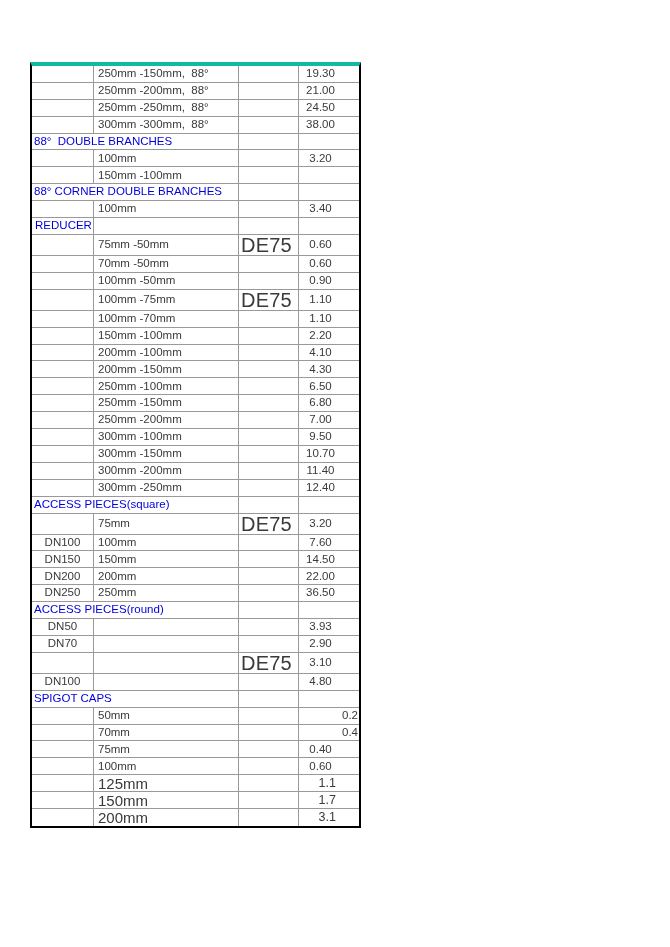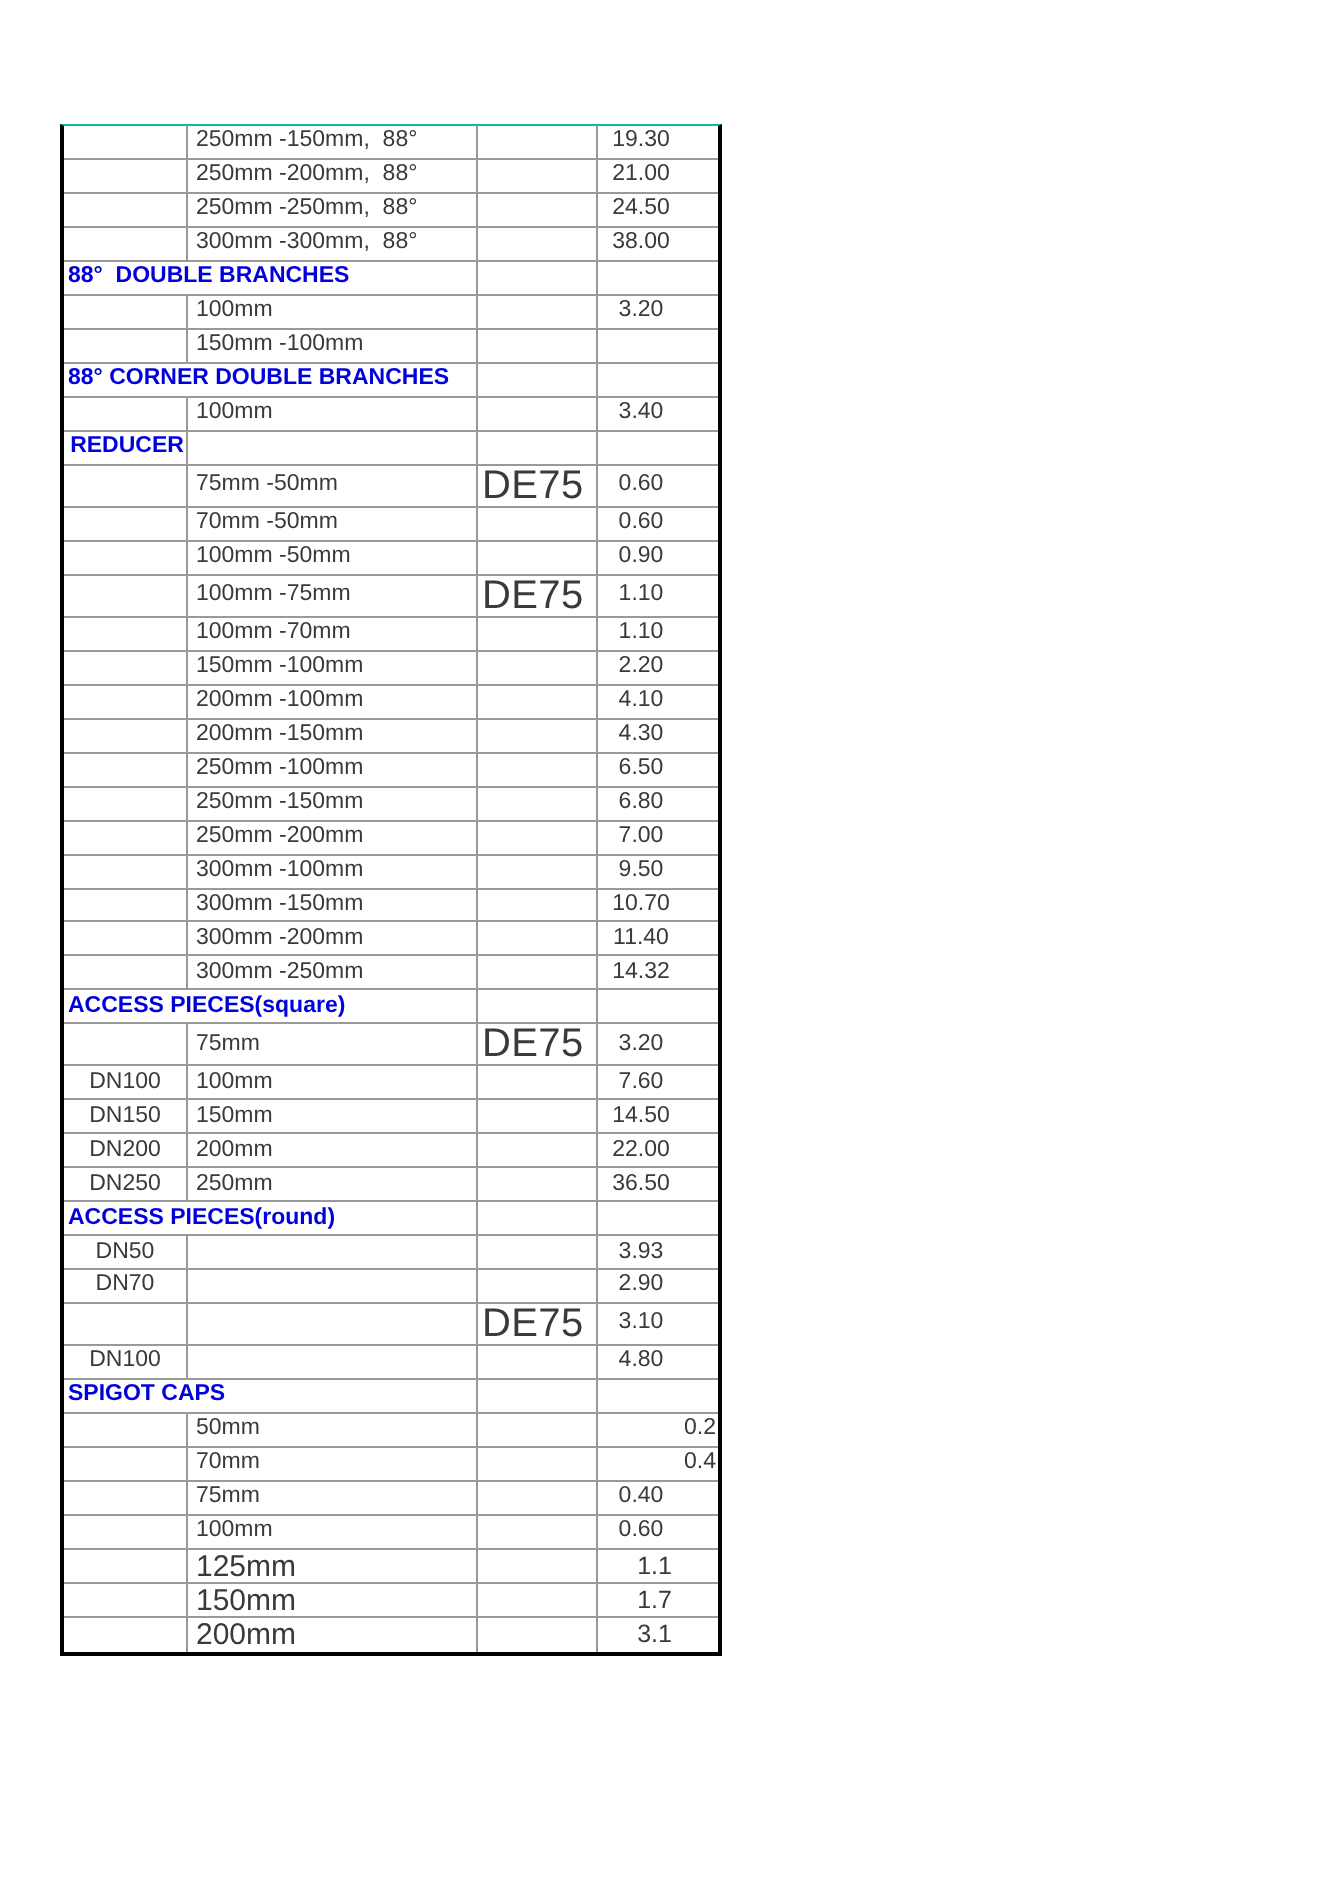--- a/index.html
+++ b/index.html
@@ -13,40 +13,40 @@
   html,body{width:670px;height:947px;background:var(--bg);
     font-family:"Liberation Sans",sans-serif;overflow:hidden;}
   .page{position:relative;width:670px;height:947px;background:var(--bg);}
 
   .price-table{
     position:absolute;left:30px;top:62px;width:331px;height:766px;
     display:grid;
     grid-template-columns:62px 145px 60px 1fr;
     grid-template-rows:repeat(44,1fr);
     border:2px solid var(--outer);
-    border-top:1px solid #14b8a6;
+    border-top:4px solid #14b8a6;
     background:var(--bg);
   }
   .row{display:contents;}
   .cell{
     display:flex;align-items:center;
     border-right:1px solid var(--grid);
     border-bottom:1px solid var(--grid);
     font-size:11.5px;color:var(--ink);
     white-space:pre;overflow:visible;line-height:1;
   }
   .c4{border-right:none;}
   .rlast{border-bottom:none;}
 
   .c1{justify-content:center;}
   .c2{padding-left:4px;}
   .c3{padding-left:2px;font-size:20px;letter-spacing:0.2px;}
   .c4{justify-content:center;padding-right:17px;}
 
-  .sec{color:var(--blue);font-weight:bold;padding-left:2px;white-space:pre;}
+  .sec{color:var(--blue);font-weight:normal;padding-left:2px;white-space:pre;}
   .span2{grid-column:span 2;}
 
   .big-size{font-size:15px;}
   .p-flush{justify-content:flex-end;padding-right:1px;}
   .p-big{justify-content:flex-end;padding-right:23px;font-size:12.5px;}
 </style>
 </head>
 <body>
 
 <div class="page">
@@ -68,21 +68,21 @@
       <div class="row"><div class="cell c1"></div><div class="cell c2">100mm -70mm</div><div class="cell c3"></div><div class="cell c4">1.10</div></div>
       <div class="row"><div class="cell c1"></div><div class="cell c2">150mm -100mm</div><div class="cell c3"></div><div class="cell c4">2.20</div></div>
       <div class="row"><div class="cell c1"></div><div class="cell c2">200mm -100mm</div><div class="cell c3"></div><div class="cell c4">4.10</div></div>
       <div class="row"><div class="cell c1"></div><div class="cell c2">200mm -150mm</div><div class="cell c3"></div><div class="cell c4">4.30</div></div>
       <div class="row"><div class="cell c1"></div><div class="cell c2">250mm -100mm</div><div class="cell c3"></div><div class="cell c4">6.50</div></div>
       <div class="row"><div class="cell c1"></div><div class="cell c2">250mm -150mm</div><div class="cell c3"></div><div class="cell c4">6.80</div></div>
       <div class="row"><div class="cell c1"></div><div class="cell c2">250mm -200mm</div><div class="cell c3"></div><div class="cell c4">7.00</div></div>
       <div class="row"><div class="cell c1"></div><div class="cell c2">300mm -100mm</div><div class="cell c3"></div><div class="cell c4">9.50</div></div>
       <div class="row"><div class="cell c1"></div><div class="cell c2">300mm -150mm</div><div class="cell c3"></div><div class="cell c4">10.70</div></div>
       <div class="row"><div class="cell c1"></div><div class="cell c2">300mm -200mm</div><div class="cell c3"></div><div class="cell c4">11.40</div></div>
-      <div class="row"><div class="cell c1"></div><div class="cell c2">300mm -250mm</div><div class="cell c3"></div><div class="cell c4">14.32</div></div>
+      <div class="row"><div class="cell c1"></div><div class="cell c2">300mm -250mm</div><div class="cell c3"></div><div class="cell c4">12.40</div></div>
       <div class="row"><div class="cell c2 sec span2">ACCESS PIECES(square)</div><div class="cell c3"></div><div class="cell c4"></div></div>
       <div class="row"><div class="cell c1"></div><div class="cell c2">75mm</div><div class="cell c3">DE75</div><div class="cell c4">3.20</div></div>
       <div class="row"><div class="cell c1">DN100</div><div class="cell c2">100mm</div><div class="cell c3"></div><div class="cell c4">7.60</div></div>
       <div class="row"><div class="cell c1">DN150</div><div class="cell c2">150mm</div><div class="cell c3"></div><div class="cell c4">14.50</div></div>
       <div class="row"><div class="cell c1">DN200</div><div class="cell c2">200mm</div><div class="cell c3"></div><div class="cell c4">22.00</div></div>
       <div class="row"><div class="cell c1">DN250</div><div class="cell c2">250mm</div><div class="cell c3"></div><div class="cell c4">36.50</div></div>
       <div class="row"><div class="cell c2 sec span2">ACCESS PIECES(round)</div><div class="cell c3"></div><div class="cell c4"></div></div>
       <div class="row"><div class="cell c1">DN50</div><div class="cell c2"></div><div class="cell c3"></div><div class="cell c4">3.93</div></div>
       <div class="row"><div class="cell c1">DN70</div><div class="cell c2"></div><div class="cell c3"></div><div class="cell c4">2.90</div></div>
       <div class="row"><div class="cell c1"></div><div class="cell c2"></div><div class="cell c3">DE75</div><div class="cell c4">3.10</div></div>

